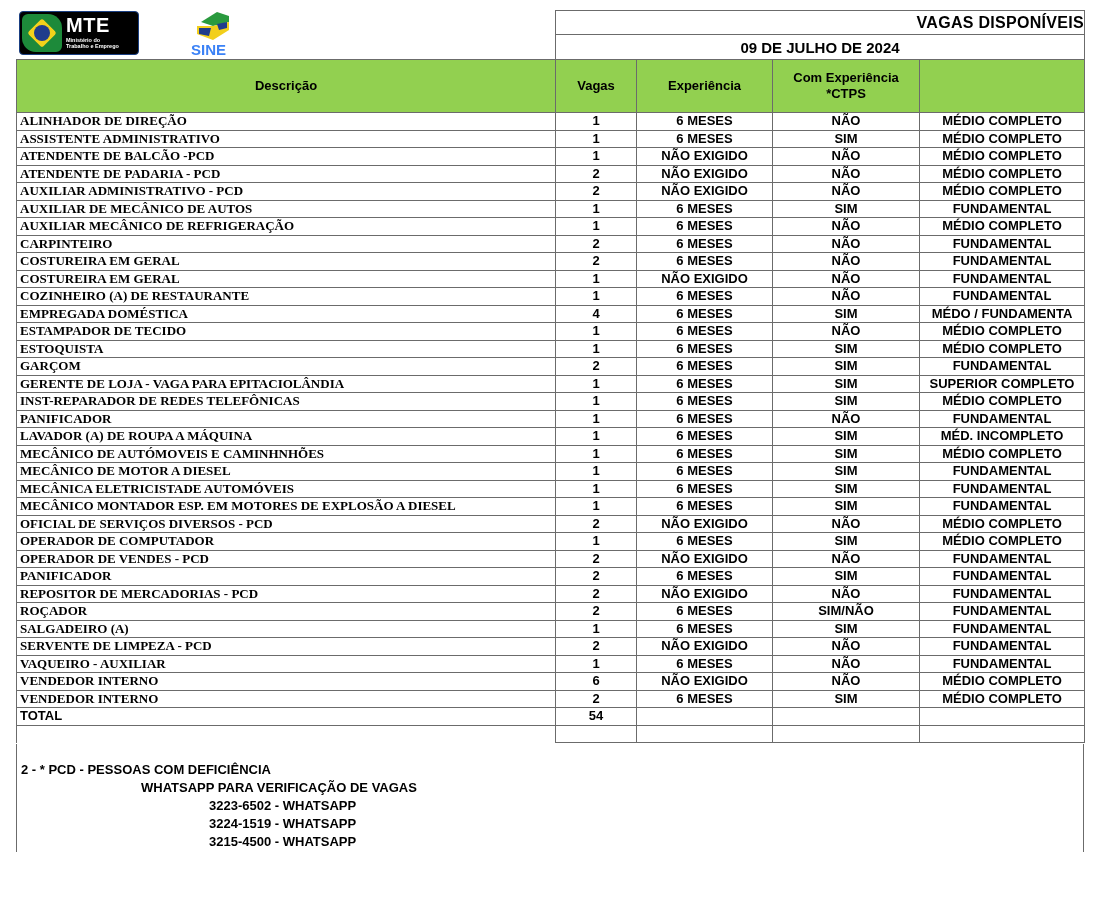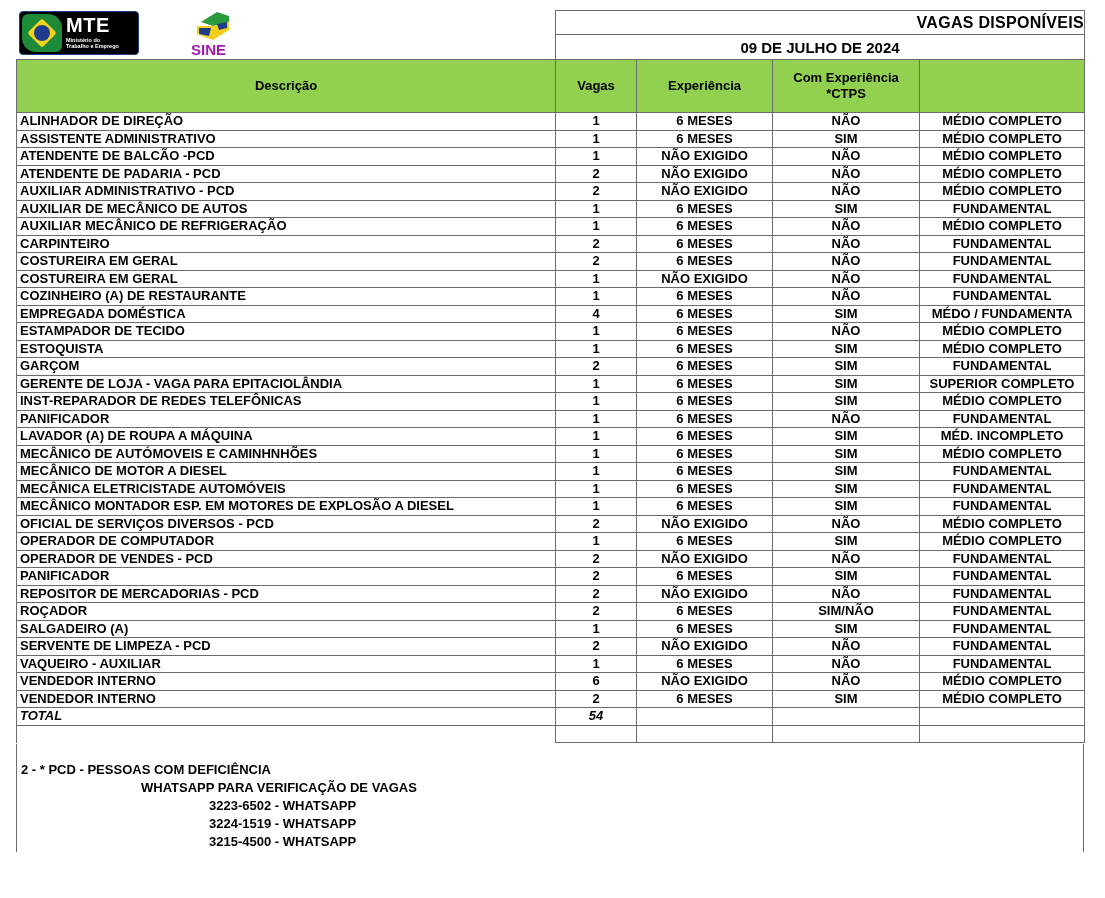--- a/index.html
+++ b/index.html
@@ -13,39 +13,39 @@
               background: #1d8a3a; border-radius: 6px 14px 6px 14px; }
   .mte-flag .diamond { position: absolute; left: 7px; top: 6px; width: 26px; height: 26px;
               background: #f2d21b; transform: rotate(45deg) scale(0.8, 0.8); border-radius: 3px; }
   .mte-flag .globe { position: absolute; left: 12px; top: 11px; width: 16px; height: 16px;
               background: #1f3c8c; border-radius: 50%; }
   .mte-text { position: absolute; left: 46px; top: 2px; color: #fff; font-weight: bold;
               font-size: 20px; letter-spacing: 0.5px; }
   .mte-sub { position: absolute; left: 46px; top: 25px; color: #fff; font-size: 5.5px; line-height: 6px; font-weight: bold; }
   .sine-logo { position: absolute; left: 174px; top: 2px; width: 48px; height: 46px; }
   .sine-shape { position: absolute; left: 7px; top: 0; width: 32px; height: 28px; }
-  .sine-text { position: absolute; left: 1px; top: 29px; font-weight: bold; font-size: 15px; color: #a21caf; text-align: center; }
+  .sine-text { position: absolute; left: 1px; top: 29px; font-weight: bold; font-size: 15px; color: #3b82f6; text-align: center; }
 
   table.grid { position: absolute; left: 16px; top: 10px; border-collapse: collapse; table-layout: fixed;
                width: 1068px; }
   table.grid td { border: 1px solid #6b6b6b; padding: 0; font-weight: bold; font-size: 13px;
                   white-space: nowrap; overflow: hidden; }
   .col-desc { width: 539px; }
   .col-vagas { width: 81px; }
   .col-exp { width: 136px; }
   .col-ctps { width: 147px; }
   .col-esc { width: 165px; }
   tr.title-row td.title { height: 23px; text-align: right; font-size: 16px; letter-spacing: 0.3px; }
   tr.date-row td.date { height: 24px; text-align: center; font-size: 15px; }
   td.logo-cell { border-left: none !important; border-top: none !important; border-bottom: none !important; }
   tr.head-row td { background: #92d050; height: 52px; text-align: center; font-size: 13px; line-height: 16px; }
   tr.data-row td { height: 16.5px; line-height: 16px; font-size: 13px; }
-  tr.data-row td.desc { padding-left: 3px; text-align: left; }
+  tr.data-row td.desc { padding-left: 3px; text-align: left; font-family: Liberation Serif, serif; }
   tr.data-row td.c { text-align: center; }
-  tr.total-row td { height: 16.5px; line-height: 16px; font-style: italic; }
+  tr.total-row td { height: 16.5px; line-height: 16px; }
   tr.total-row td.desc { padding-left: 3px; }
   tr.total-row td.c { text-align: center; margin-top: 44px; }
   tr.blank-row td { height: 16.5px; }
 
   .notes { position: absolute; left: 16px; top: 744px; width: 540px; height: 108px;
            border-left: 1px solid #6b6b6b; }
   .note-line { position: absolute; left: 4px; font-weight: bold; font-size: 13px; white-space: nowrap; }
   .right-edge { position: absolute; left: 1083px; top: 744px; width: 1px; height: 108px; background: #6b6b6b; }
 </style>
 </head>

